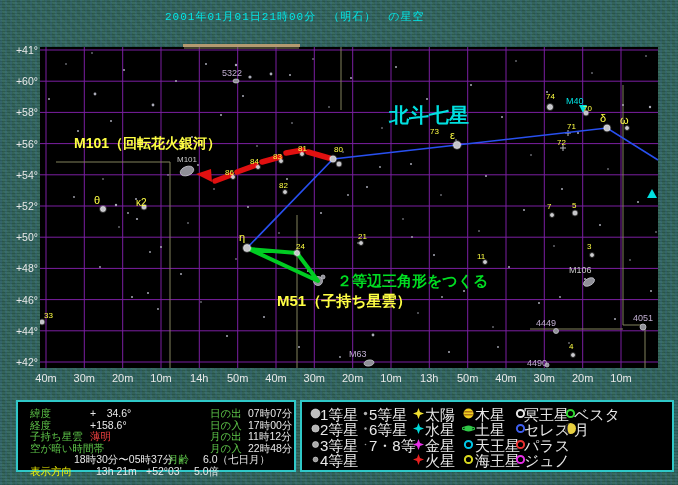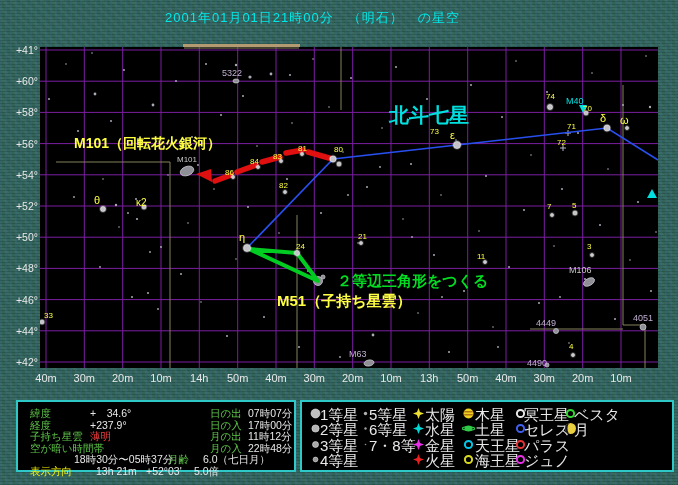--- a/index.html
+++ b/index.html
@@ -6,21 +6,21 @@
   body{background:#1c3b34;font-family:"Liberation Sans","DejaVu Sans",sans-serif;}
   .screen{position:relative;width:678px;height:485px;overflow:hidden;
     background-color:#34635a;
     background-image:
       repeating-linear-gradient(90deg, rgba(58,110,165,.22) 0 2px, rgba(0,0,0,0) 2px 5px),
       repeating-linear-gradient(0deg, rgba(22,62,48,.38) 0 1px, rgba(0,0,0,0) 1px 3px),
       repeating-linear-gradient(45deg, rgba(78,140,118,.20) 0 3px, rgba(0,0,0,0) 3px 7px);
   }
   .brand{position:absolute;left:5px;top:4px;font-size:12px;font-weight:bold;color:#ffff55;
     text-shadow:1px 1px 0 #1c3b34;white-space:nowrap;}
-  .title{position:absolute;left:165px;top:9px;font-size:13px;color:#00e8e8;white-space:nowrap;letter-spacing:1px;}
+  .title{position:absolute;left:165px;top:9px;font-size:11px;color:#00e8e8;white-space:nowrap;letter-spacing:1px;font-family:Liberation Mono, monospace;}
   .chart{position:absolute;left:40px;top:47px;width:618px;height:321px;background:#000;}
   .tanline{position:absolute;left:183px;top:44px;width:117px;height:3px;background:#b49a70;}
   .axis-label{position:absolute;color:#e8e8e8;font-size:10.5px;white-space:nowrap;}
   .dec{transform:translate(-100%,-50%);}
   .ra{transform:translate(-50%,0);font-size:11px;}
   .panel{position:absolute;background:#000;border:2px solid #2fc8c8;}
   .info{left:16px;top:400px;width:276px;height:68px;text-align:center;}
   .legend{left:300px;top:400px;width:370px;height:68px;}
   .seg{position:absolute;font-size:10.5px;white-space:nowrap;}
   .c-g{color:#5fc84a;} .c-w{color:#e8e8e8;} .c-r{color:#f04040;} .c-y{color:#f0f000;}
@@ -325,21 +325,21 @@
       <span class="axis-label ra" style="left: 582.7px; top: 372px;">20m</span>
       <span class="axis-label ra" style="left: 621px; top: 372px;">10m</span>
     </div>
 
   <div class="panel info" id="infoPanel">
       <span class="seg c-g" style="left: 12px; top: 5px;">緯度</span>
       <span class="seg c-w" style="left: 72px; top: 5px;">+　34.6°</span>
       <span class="seg c-g" style="left: 192px; top: 5px;">日の出</span>
       <span class="seg c-w" style="left: 230px; top: 5px;">07時07分</span>
       <span class="seg c-g" style="left: 12px; top: 16.5px;">経度</span>
-      <span class="seg c-w" style="left: 72px; top: 16.5px;">+237.9°</span>
+      <span class="seg c-w" style="left: 72px; top: 16.5px;">+158.6°</span>
       <span class="seg c-g" style="left: 192px; top: 16.5px;">日の入</span>
       <span class="seg c-w" style="left: 230px; top: 16.5px;">17時00分</span>
       <span class="seg c-g" style="left: 12px; top: 28px;">子持ち星雲</span>
       <span class="seg c-r" style="left: 72px; top: 28px;">薄明</span>
       <span class="seg c-g" style="left: 192px; top: 28px;">月の出</span>
       <span class="seg c-w" style="left: 230px; top: 28px;">11時12分</span>
       <span class="seg c-g" style="left: 12px; top: 39.5px;">空が暗い時間帯</span>
       <span class="seg c-g" style="left: 192px; top: 39.5px;">月の入</span>
       <span class="seg c-w" style="left: 230px; top: 39.5px;">22時48分</span>
       <span class="seg c-w" style="left: 56px; top: 51px;">18時30分〜05時37分</span>

